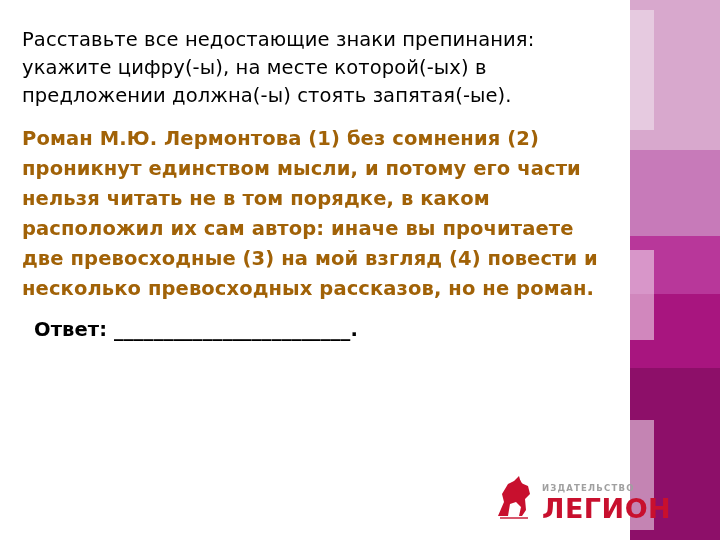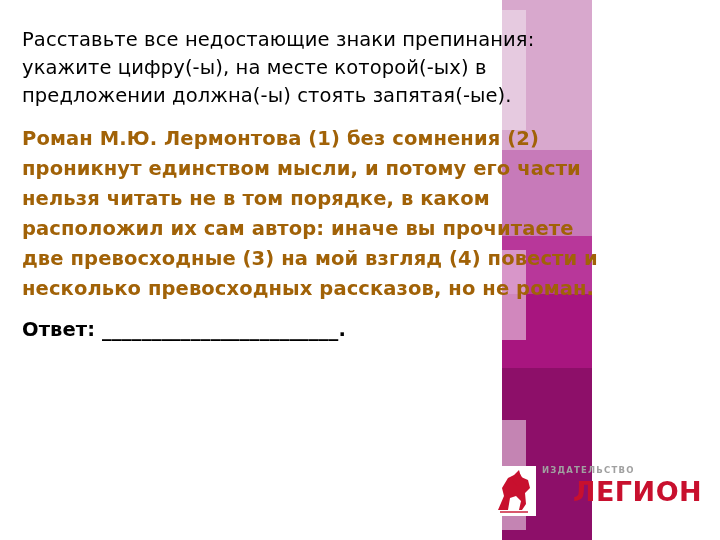--- a/index.html
+++ b/index.html
@@ -8,21 +8,21 @@
   }
   body {
     width: 720px;
     height: 540px;
     overflow: hidden;
     font-family: "DejaVu Sans", sans-serif;
     background: #ffffff;
   }
   .slide {
     position: relative;
-    width: 592px;
+    width: 720px;
     height: 540px;
     background: #ffffff;
     box-sizing: border-box;
   }
 
   
   .edge-band {
     position: absolute;
     top: 0;
     right: 0;
@@ -81,33 +81,33 @@
     color: #a16207;
     font-weight: bold;
     margin: 0 0 12px 0;
     letter-spacing: .1px;
   }
   .answer {
     font-size: 19.5px;
     line-height: 28px;
     color: #000000;
     font-weight: bold;
-    margin: 0;
+    margin: 12px;
     letter-spacing: .1px;
   }
 
   
   .logo {
     position: absolute;
     left: 492px;
     top: 466px;
     width: 146px;
     height: 56px;
     display: flex;
-    align-items: flex-start;
+    align-items: flex-end;
   }
   .logo-mark {
     width: 44px;
     height: 50px;
     position: relative;
     flex: 0 0 auto;
   }
   .logo-text {
     margin-left: 6px;
     line-height: 1;
@@ -119,21 +119,20 @@
     font-weight: bold;
     display: block;
     margin-bottom: 3px;
   }
   .logo-main {
     font-size: 27px;
     font-weight: bold;
     color: #c8102e;
     letter-spacing: .5px;
     display: block;
-    margin-left: 31px;
   }
 </style>
 </head>
 <body>
 
 <div class="slide">
 
   <div class="edge-band">
     <div class="stripe stripe-a"></div>
     <div class="stripe stripe-b"></div>

